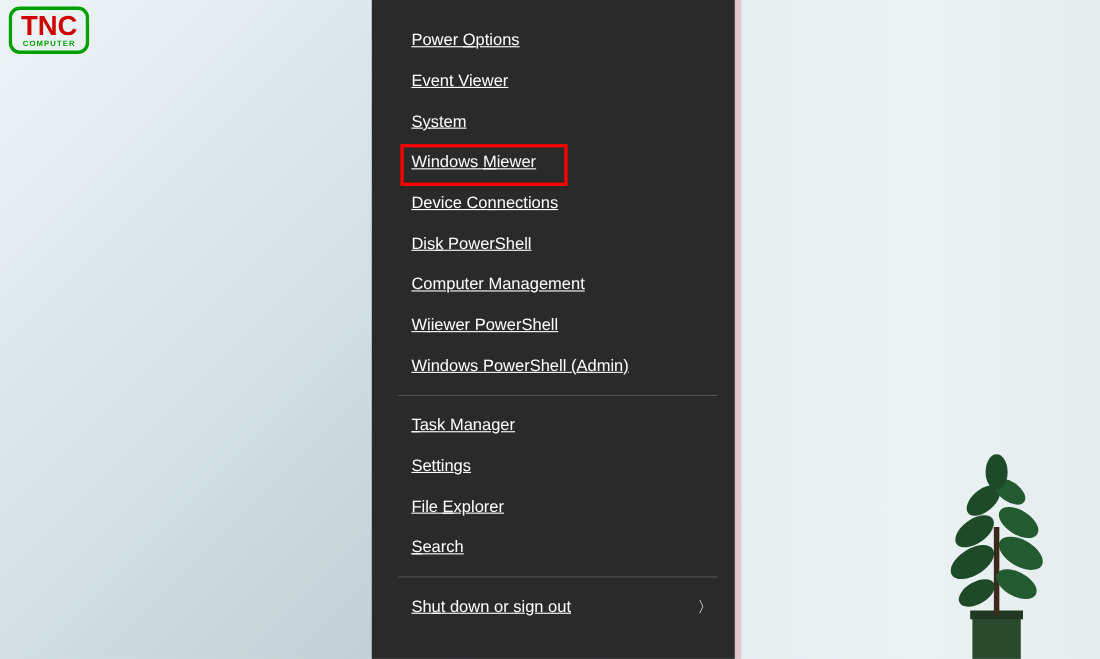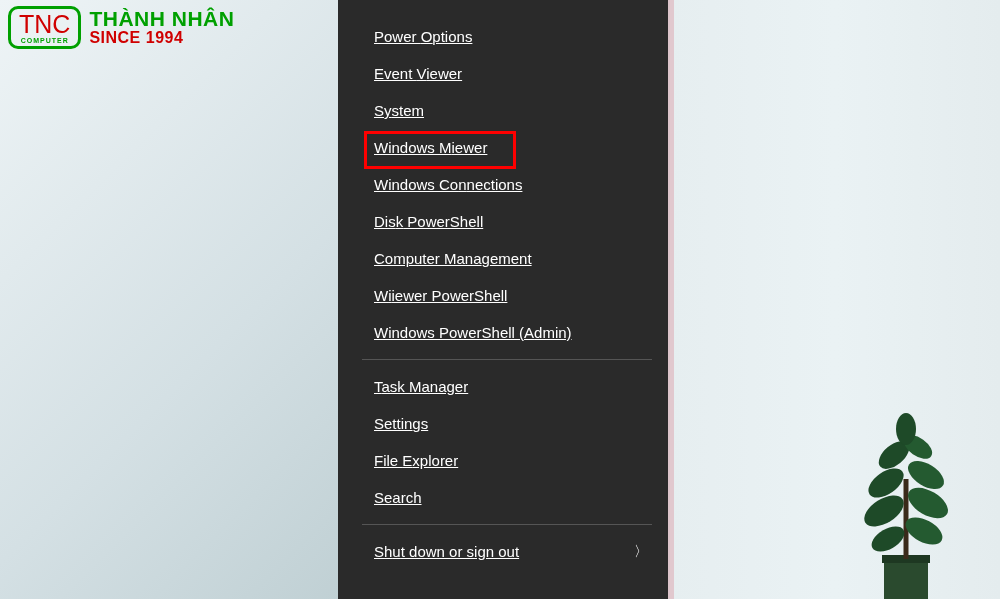--- a/index.html
+++ b/index.html
@@ -41,21 +41,21 @@
       border: 3px solid #00a000;
       border-radius: 10px;
       padding: 3px 8px 2px 8px;
       display: flex;
       flex-direction: column;
       align-items: center;
       line-height: 1;
     }
     .logo-tnc {
       color: #d00000;
-      font-weight: 400;
+      font-weight: 700;
       font-size: 25px;
       letter-spacing: 0px;
       font-family: Arial Black, Arial, sans-serif;
     }
     .logo-computer {
       color: #00a000;
       font-size: 7px;
       font-weight: 700;
       letter-spacing: 1px;
     }
@@ -124,42 +124,38 @@
 
 <div class="wall-left"></div>
 <div class="wall-right"></div>
 <div class="edge-pink"></div>
 
 <div class="logo">
   <div class="logo-box">
     <span class="logo-tnc">TNC</span>
     <span class="logo-computer">COMPUTER</span>
   </div>
-  <div class="logo-text">
-    <span class="logo-brand">THÀNH NHÂN</span>
-    <span class="logo-since">SINCE 1994</span>
-  </div>
 </div>
 
 <div class="context-menu">
 
   <div class="menu-item">
     <span><span>Power </span><span class="menu-underline">O</span><span>ptions</span></span>
   </div>
   <div class="menu-item">
     <span><span>Event </span><span class="menu-underline">V</span><span>iewer</span></span>
   </div>
   <div class="menu-item">
     <span><span>S</span><span class="menu-underline">y</span><span>stem</span></span>
   </div>
   <div class="menu-item highlight">
     <span><span>Windows </span><span class="menu-underline">M</span><span>iewer</span></span>
   </div>
   <div class="menu-item">
-    <span><span>Windows Co</span><span class="menu-underline">n</span><span>nections</span></span>
+    <span><span>Device Co</span><span class="menu-underline">n</span><span>nections</span></span>
   </div>
   <div class="menu-item">
     <span><span>Dis</span><span class="menu-underline">k</span><span> PowerShell</span></span>
   </div>
   <div class="menu-item">
     <span><span>Computer Mana</span><span class="menu-underline">g</span><span>ement</span></span>
   </div>
   <div class="menu-item">
     <span><span>W</span><span class="menu-underline">i</span><span>iewer PowerShell</span></span>
   </div>

